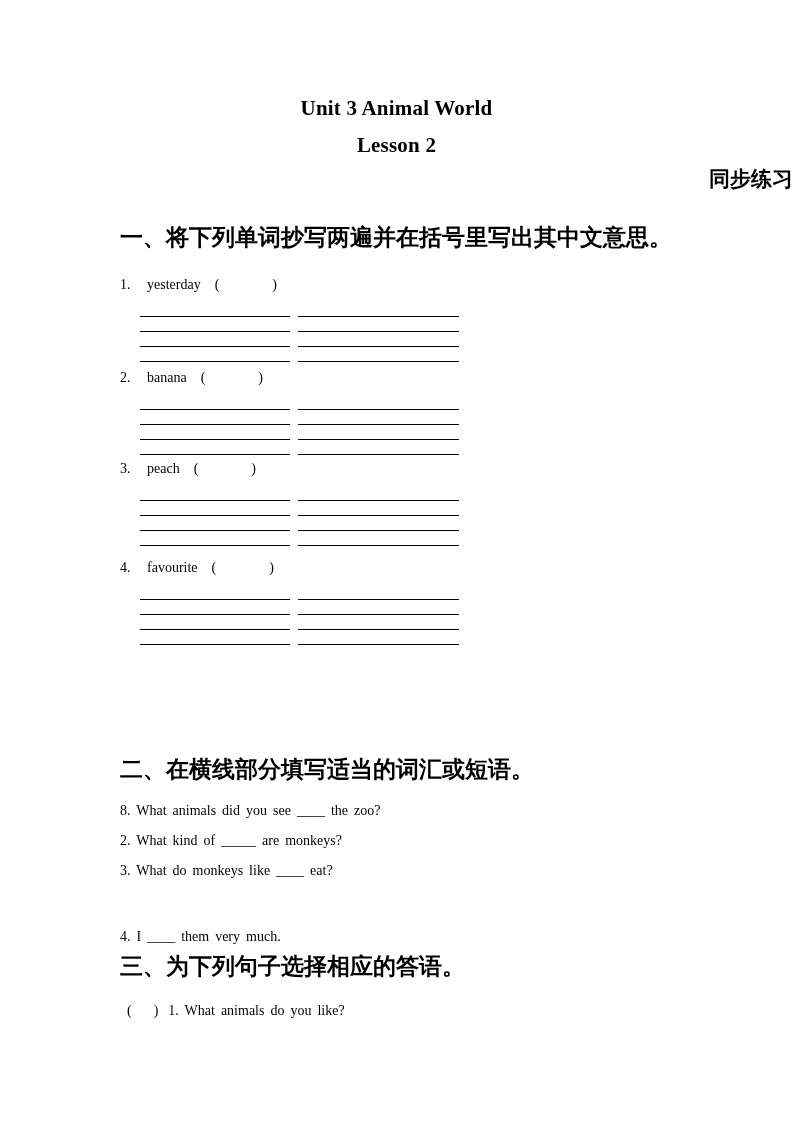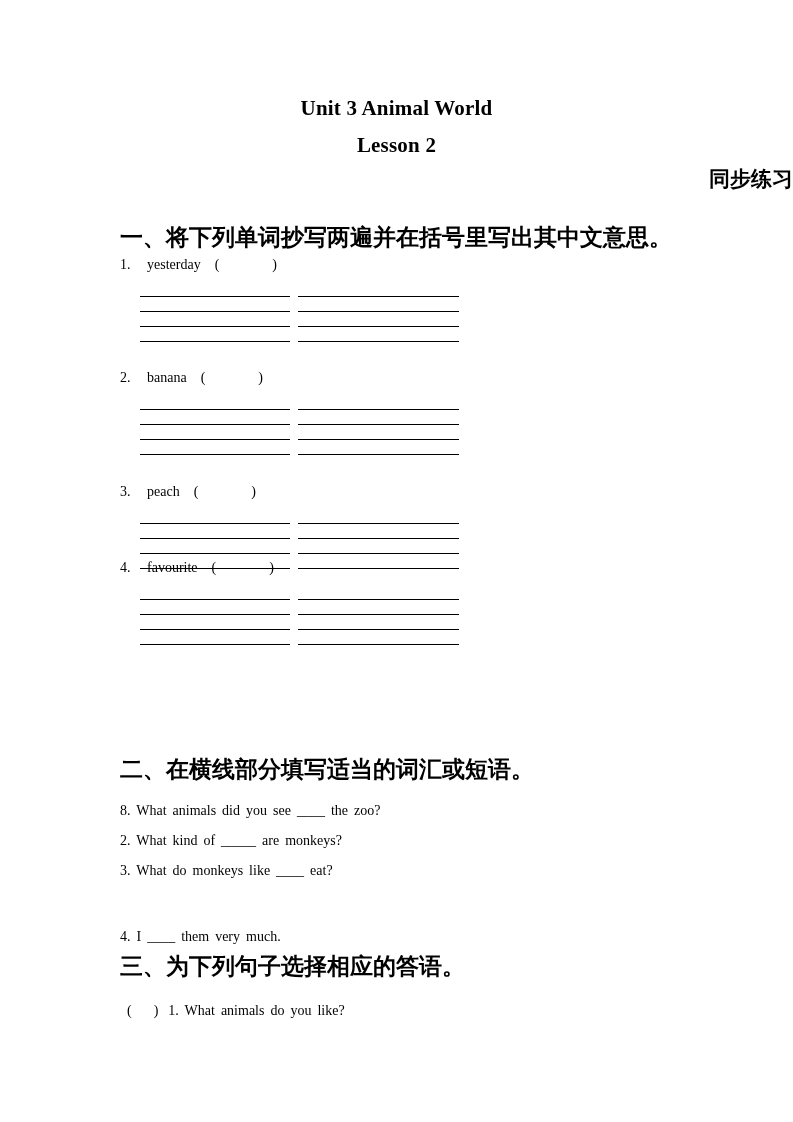--- a/index.html
+++ b/index.html
@@ -79,21 +79,21 @@
 <body>
 
 <div class="page">
 
   <div class="abs centered doc-title" style="top:96px">Unit 3 Animal World</div>
   <div class="abs centered doc-title" style="top:133px">Lesson 2</div>
   <div class="abs centered cn-bold cn-subtitle" style="top:166px">同步练习</div>
 
   <div class="abs cn-bold sec-heading" style="top:225px">一、将下列单词抄写两遍并在括号里写出其中文意思。</div>
 
-  <div class="abs word-item" style="top:256px">
+  <div class="abs word-item" style="top:276px">
     <div class="word-row">
       <span class="item-num">1.</span><span>yesterday</span><span class="paren-open">(</span><span class="paren-gap"></span><span>)</span>
     </div>
     <div class="copy-grid">
       <div class="copy-col-left">
         <div class="copy-line"></div>
         <div class="copy-line"></div>
         <div class="copy-line"></div>
         <div class="copy-line"></div>
       </div>
@@ -119,21 +119,21 @@
       </div>
       <div class="copy-col-right">
         <div class="copy-line"></div>
         <div class="copy-line"></div>
         <div class="copy-line"></div>
         <div class="copy-line"></div>
       </div>
     </div>
   </div>
 
-  <div class="abs word-item" style="top:483px">
+  <div class="abs word-item" style="top:460px">
     <div class="word-row">
       <span class="item-num">3.</span><span>peach</span><span class="paren-open">(</span><span class="paren-gap"></span><span>)</span>
     </div>
     <div class="copy-grid">
       <div class="copy-col-left">
         <div class="copy-line"></div>
         <div class="copy-line"></div>
         <div class="copy-line"></div>
         <div class="copy-line"></div>
       </div>

